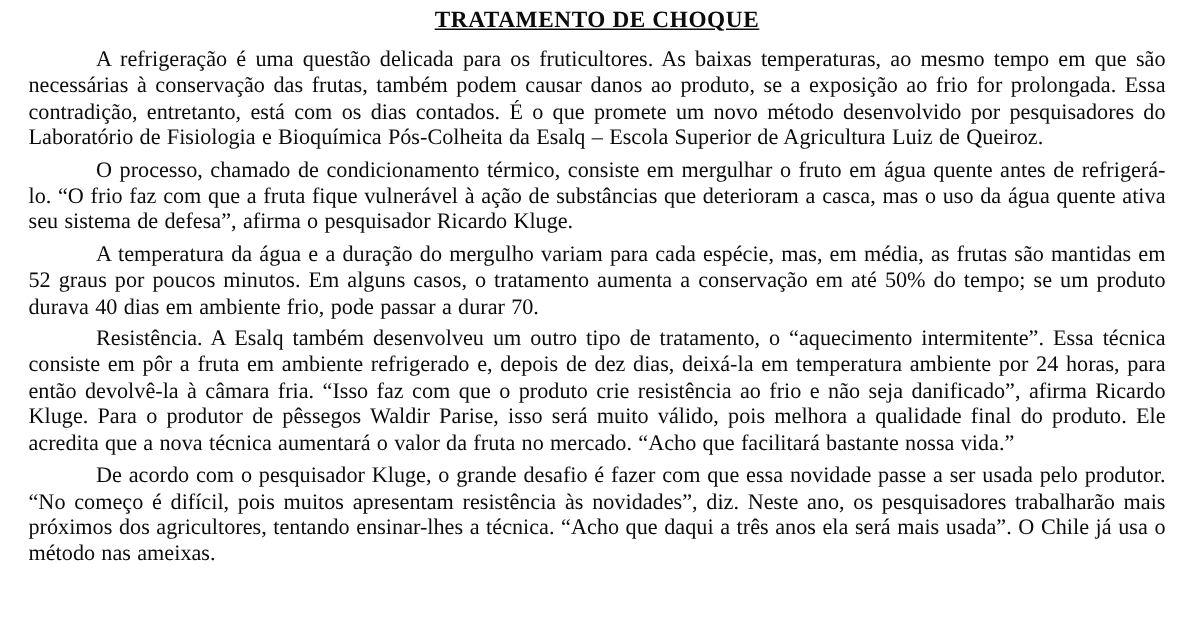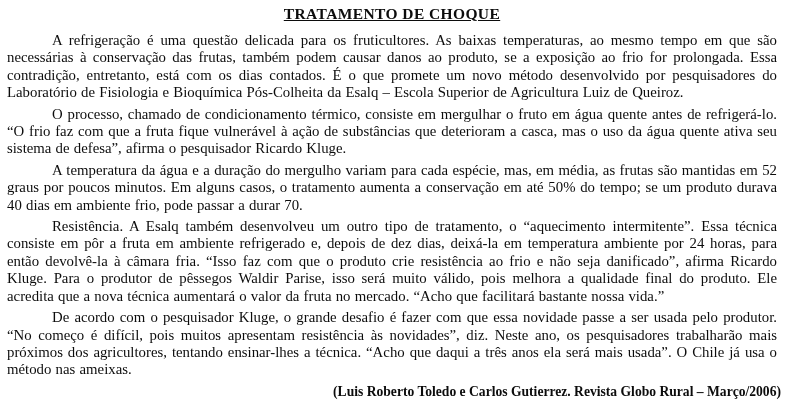--- a/index.html
+++ b/index.html
@@ -7,21 +7,21 @@
     padding: 0;
     background: #ffffff;
   }
   .page {
     width: 786px;
     height: 417px;
     box-sizing: border-box;
     background: #ffffff;
     color: #0c0c0c;
     font-family: "Liberation Serif", "DejaVu Serif", serif;
-    padding: 3px 5px 2px 3px;
+    padding: 3px 5px 2px 15px;
     overflow: hidden;
   }
   .title {
     text-align: center;
     font-weight: bold;
     font-size: 15.5px;
     letter-spacing: 0.4px;
     text-decoration: underline;
     margin: 2px 0 9px 0;
   }
@@ -48,14 +48,13 @@
   <div class="title">TRATAMENTO DE CHOQUE</div>
 
   <div class="body-text">
     <p>A refrigeração é uma questão delicada para os fruticultores. As baixas temperaturas, ao mesmo tempo em que são necessárias à conservação das frutas, também podem causar danos ao produto, se a exposição ao frio for prolongada. Essa contradição, entretanto, está com os dias contados. É o que promete um novo método desenvolvido por pesquisadores do Laboratório de Fisiologia e Bioquímica Pós-Colheita da Esalq – Escola Superior de Agricultura Luiz de Queiroz.</p>
     <p>O processo, chamado de condicionamento térmico, consiste em mergulhar o fruto em água quente antes de refrigerá-lo. “O frio faz com que a fruta fique vulnerável à ação de substâncias que deterioram a casca, mas o uso da água quente ativa seu sistema de defesa”, afirma o pesquisador Ricardo Kluge.</p>
     <p>A temperatura da água e a duração do mergulho variam para cada espécie, mas, em média, as frutas são mantidas em 52 graus por poucos minutos. Em alguns casos, o tratamento aumenta a conservação em até 50% do tempo; se um produto durava 40 dias em ambiente frio, pode passar a durar 70.</p>
     <p>Resistência. A Esalq também desenvolveu um outro tipo de tratamento, o “aquecimento intermitente”. Essa técnica consiste em pôr a fruta em ambiente refrigerado e, depois de dez dias, deixá-la em temperatura ambiente por 24 horas, para então devolvê-la à câmara fria. “Isso faz com que o produto crie resistência ao frio e não seja danificado”, afirma Ricardo Kluge. Para o produtor de pêssegos Waldir Parise, isso será muito válido, pois melhora a qualidade final do produto. Ele acredita que a nova técnica aumentará o valor da fruta no mercado. “Acho que facilitará bastante nossa vida.”</p>
     <p>De acordo com o pesquisador Kluge, o grande desafio é fazer com que essa novidade passe a ser usada pelo produtor. “No começo é difícil, pois muitos apresentam resistência às novidades”, diz. Neste ano, os pesquisadores trabalharão mais próximos dos agricultores, tentando ensinar-lhes a técnica. “Acho que daqui a três anos ela será mais usada”. O Chile já usa o método nas ameixas.</p>
   </div>
 
-  <p class="attribution">(Luis Roberto Toledo e Carlos Gutierrez. Revista Globo Rural – Março/2006)</p>
 </div>
 
 </body></html>

